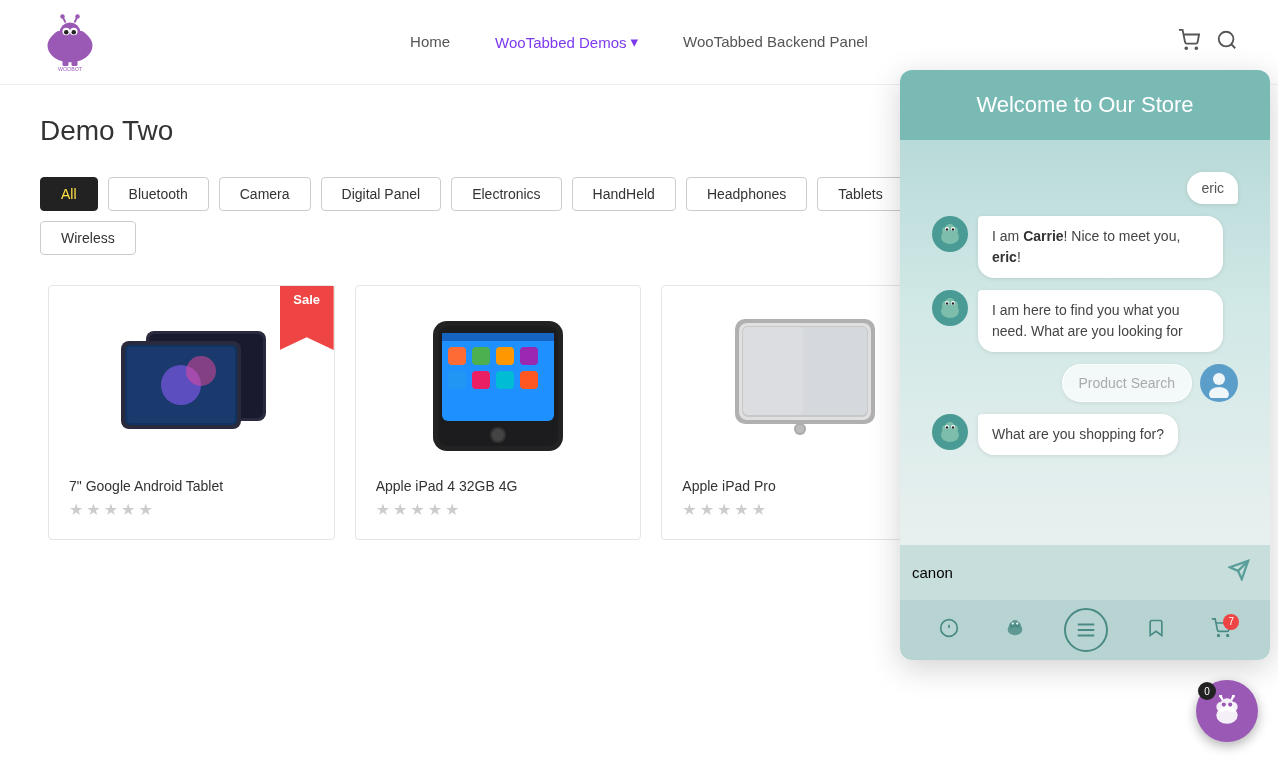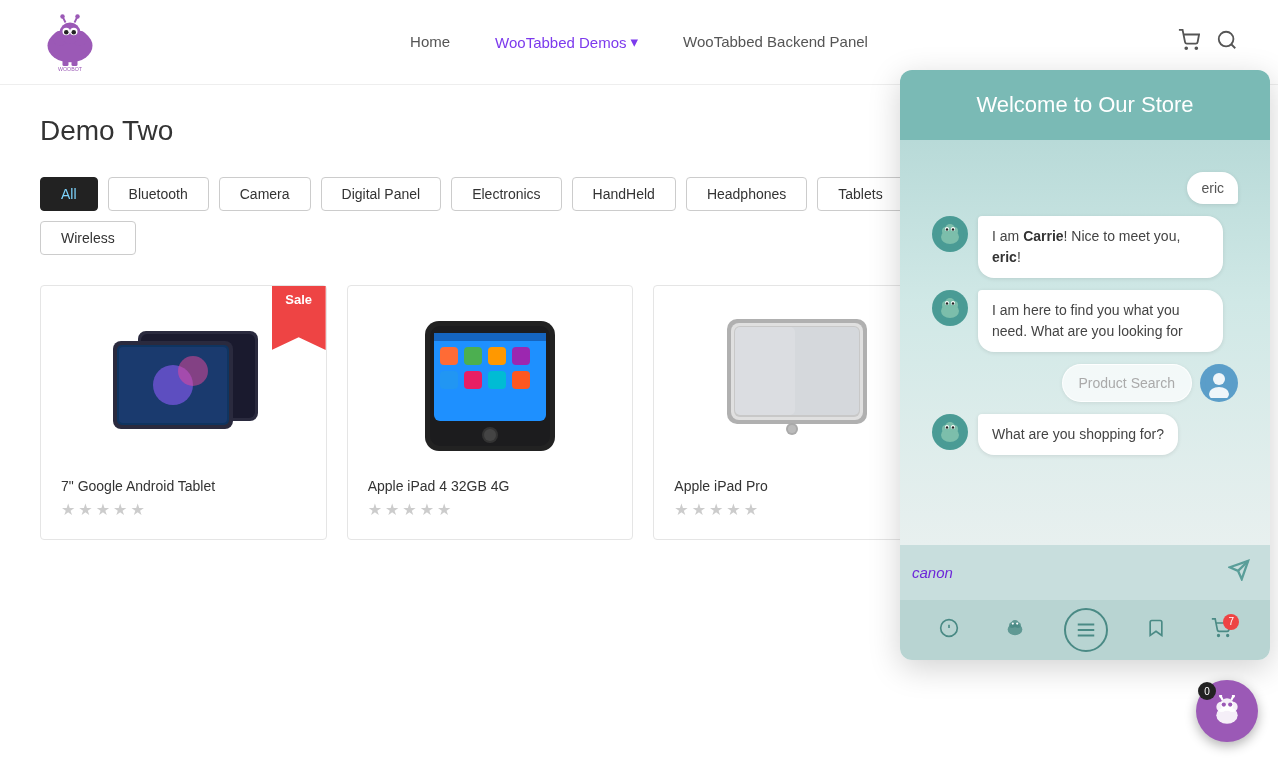--- a/index.html
+++ b/index.html
@@ -22,24 +22,24 @@
     
     .main { padding: 30px 40px; }
     .page-title { font-size: 28px; font-weight: 400; margin-bottom: 30px; color: #333; }
 
     
     .filters { display: flex; flex-wrap: wrap; gap: 10px; margin-bottom: 30px; }
     .filter-btn {
       padding: 8px 20px; border: 1.5px solid #ccc; border-radius: 4px;
       background: #fff; cursor: pointer; font-size: 14px; color: #333;
     }
-    .filter-btn.active { background: #222; color: #7dd3fc; border-color: #222; }
-
-    
-    .products { display: grid; grid-template-columns: repeat(3, 1fr); gap: 20px; max-width: 900px; }
+    .filter-btn.active { background: #222; color: #fde047; border-color: #222; }
+
+    
+    .products { display: grid; grid-template-columns: repeat(3, 1fr); gap: 20px; max-width: 900px; margin-left: 8px; }
     .product-card {
       border: 1px solid #e5e5e5; border-radius: 4px; padding: 20px;
       position: relative; text-align: center;
     }
     .sale-badge {
       position: absolute; top: 0; right: 0;
       background: #e44; color: #fff; font-size: 13px; font-weight: bold;
       padding: 6px 10px; clip-path: polygon(0 0, 100% 0, 100% 100%, 50% 80%, 0 100%);
       width: 54px; height: 64px; display: flex; align-items: flex-start; justify-content: center; padding-top: 6px;
     }
@@ -105,21 +105,21 @@
       display: flex; align-items: center; justify-content: center;
     }
 
     
     .chat-input-area {
       background: #c8dedd; padding: 10px 12px;
       display: flex; align-items: center;
     }
     .chat-input {
       flex: 1; border: none; background: transparent;
-      font-size: 15px; color: #6d28d9; outline: none; font-style: italic;
+      font-size: 15px; color: #000000; outline: none;
     }
     .chat-send-btn {
       background: none; border: none; cursor: pointer;
       color: #5a9e99; font-size: 20px; padding: 4px 8px;
     }
 
     
     .chat-footer {
       background: #b8d4d2; padding: 8px 16px;
       display: flex; align-items: center; justify-content: space-around;

